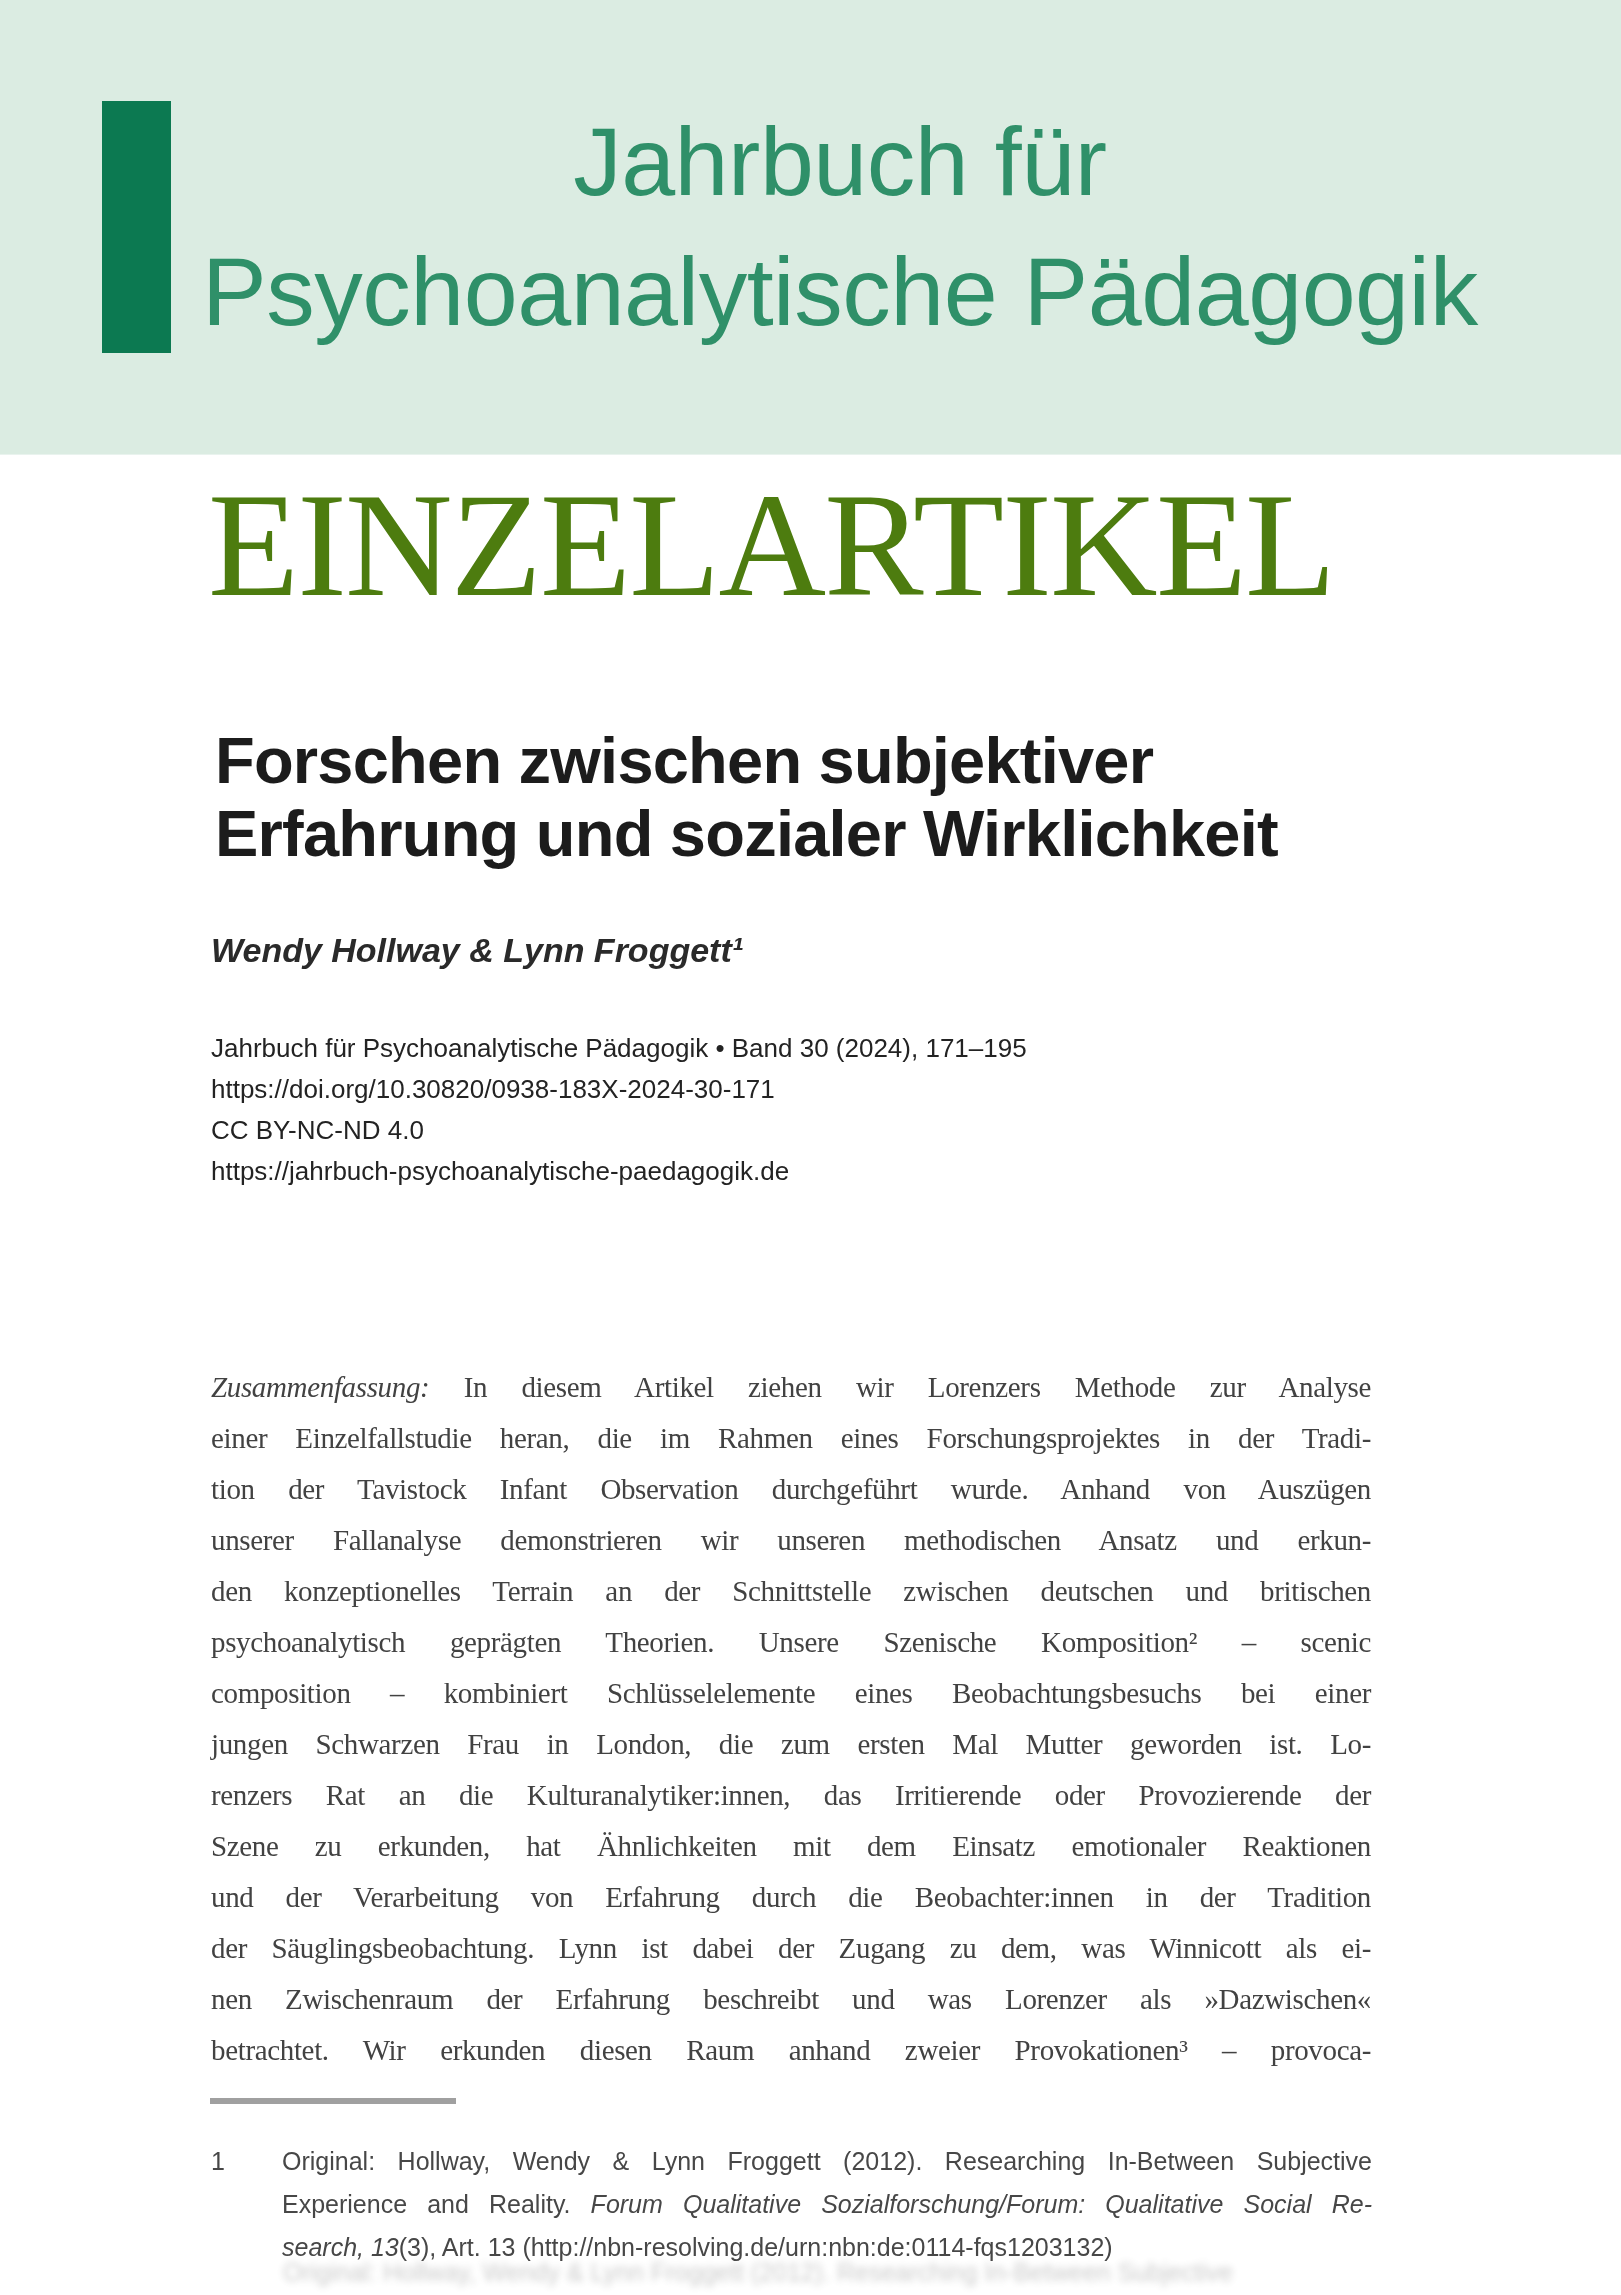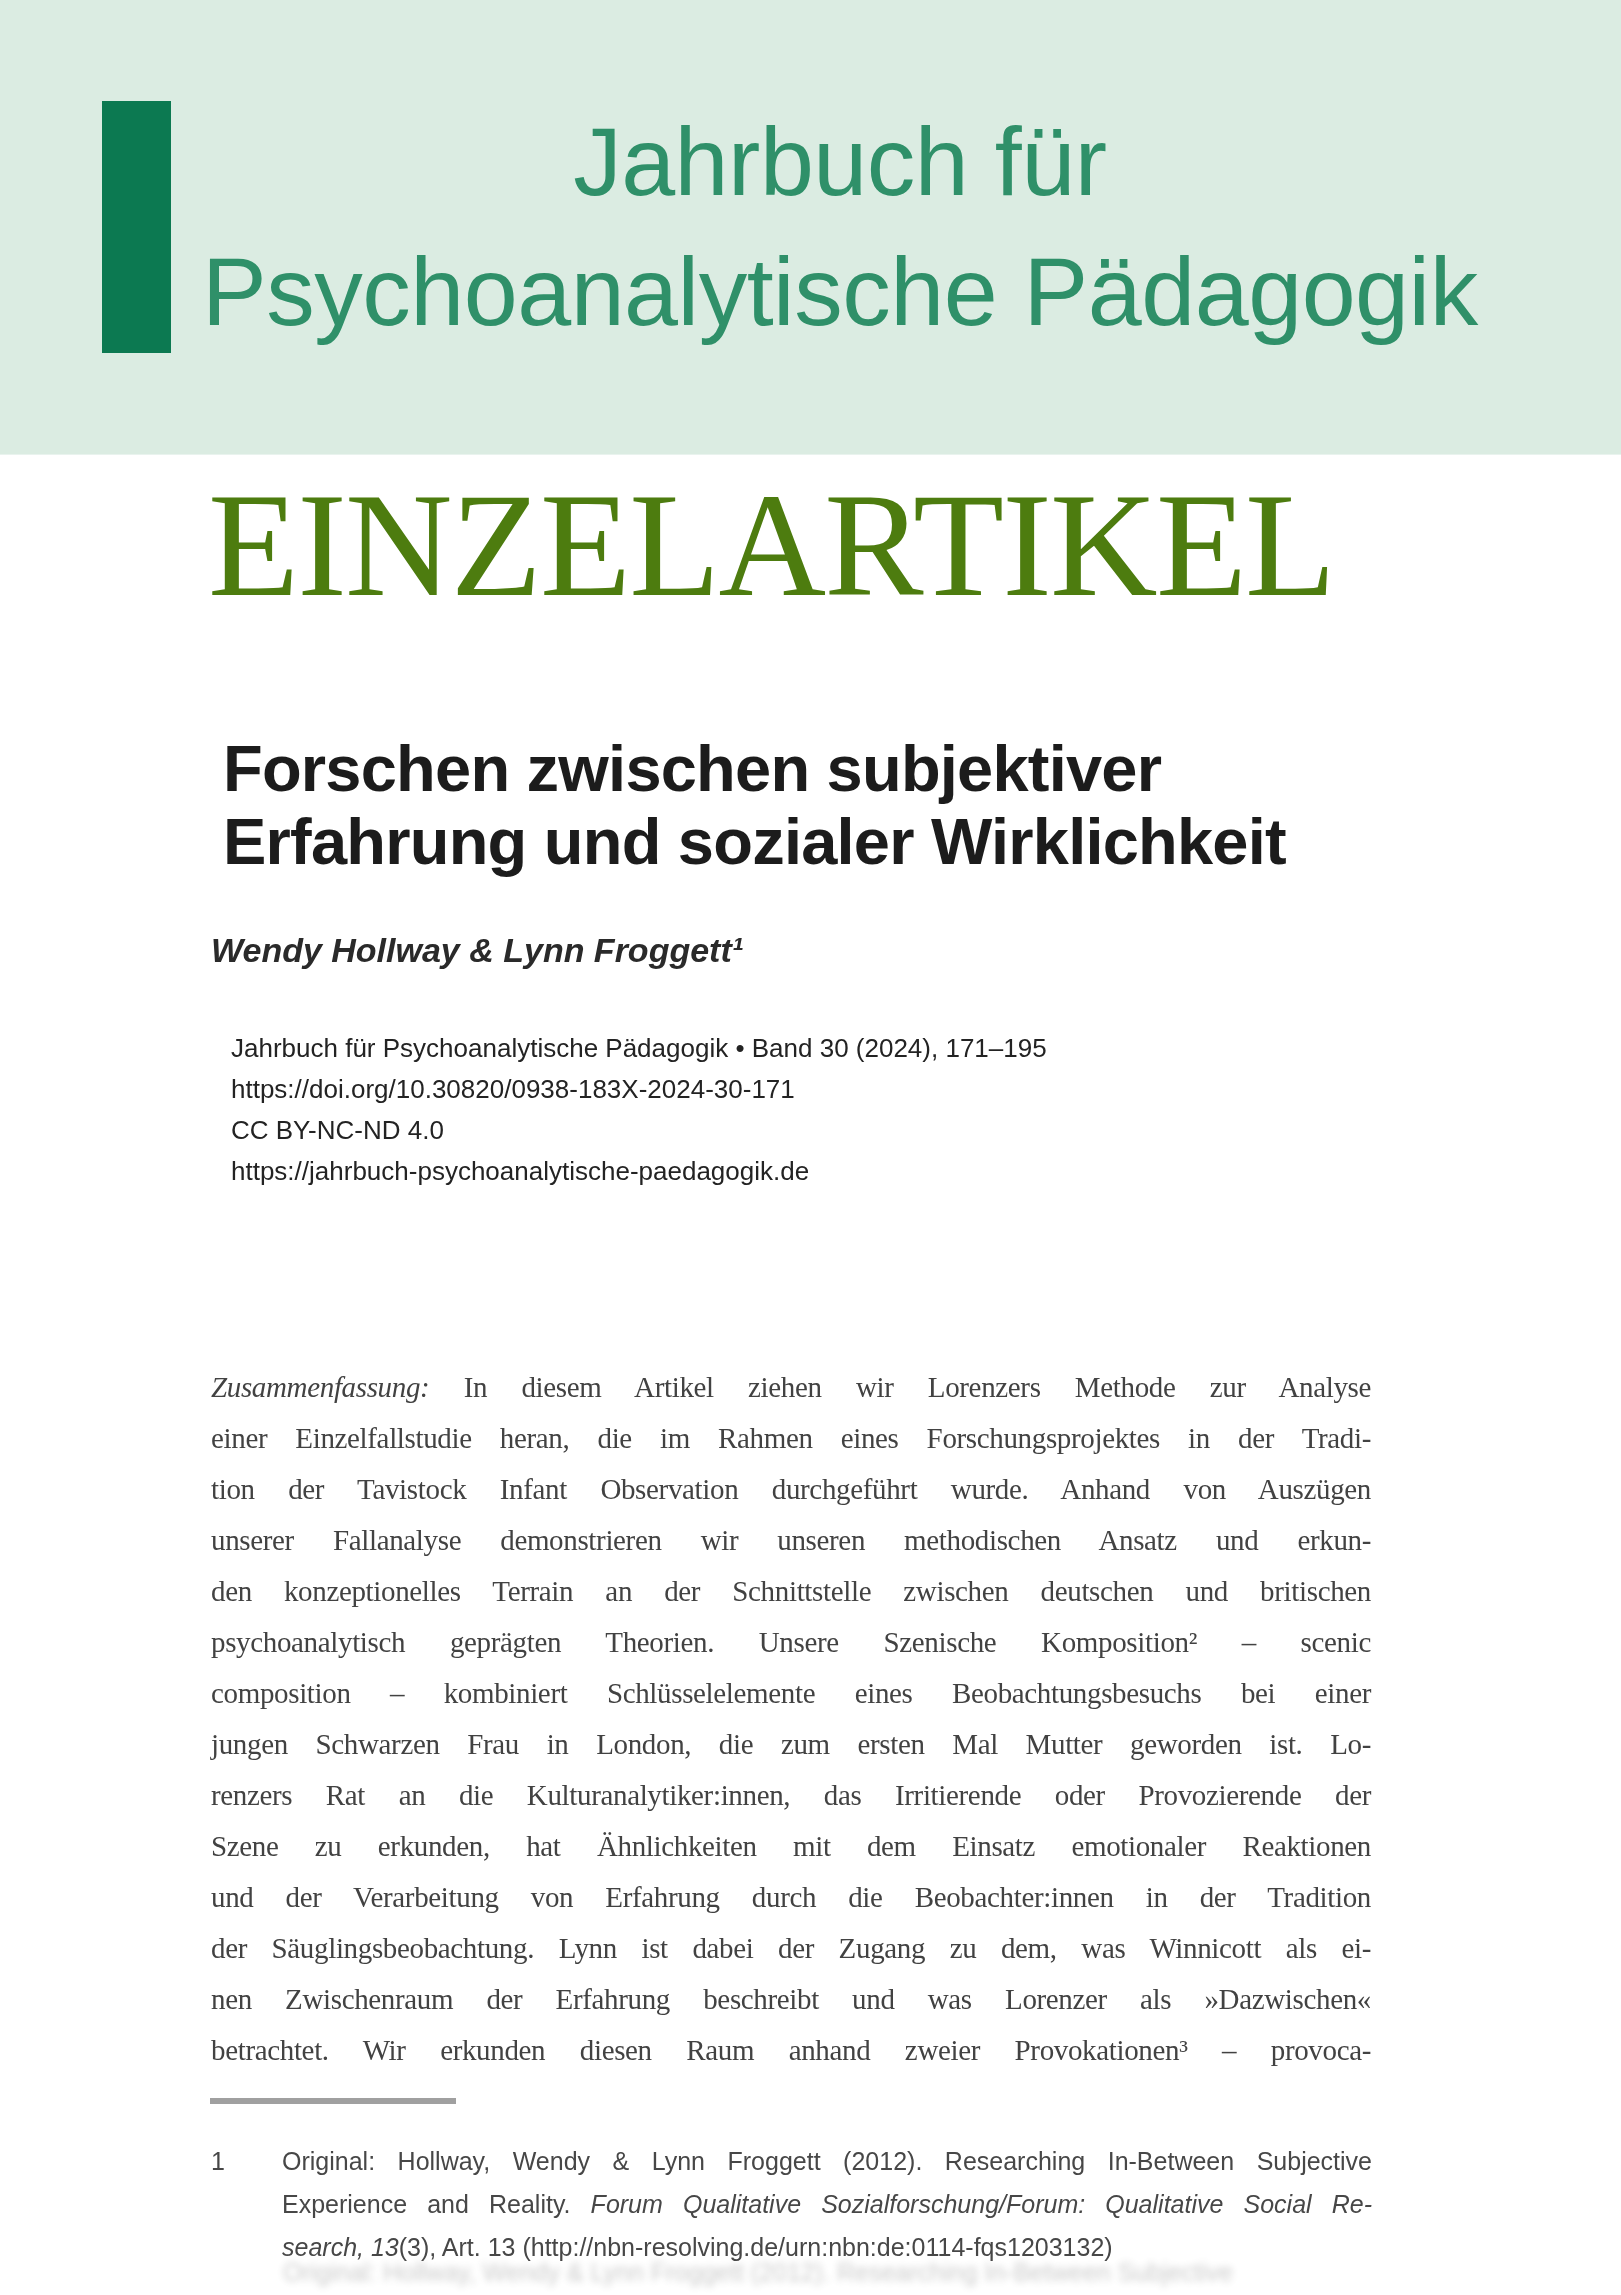--- a/index.html
+++ b/index.html
@@ -51,21 +51,21 @@
     letter-spacing: -0.012em;
     color: #4d7c0f;
     filter: blur(0.3px);
     white-space: nowrap;
   }
 
   
   .article-title {
     position: absolute;
     left: 211px; top: 720px;
-    margin: 12px;
+    margin: 4px;
     font-size: 65px;
     line-height: 73px;
     font-weight: 700;
     color: #1c1c1c;
     letter-spacing: -0.012em;
     filter: blur(0.4px);
     white-space: nowrap;
   }
 
   
@@ -83,21 +83,20 @@
 
   
   .pubinfo {
     position: absolute;
     left: 211px; top: 1028px;
     font-size: 26px;
     line-height: 41px;
     color: #232323;
     filter: blur(0.4px);
     white-space: nowrap;
-    margin-left: 20px;
   }
 
   
   .abstract {
     position: absolute;
     left: 211px; top: 1362px;
     width: 1160px;
     font-family: "Liberation Serif", "DejaVu Serif", serif;
     font-size: 29px;
     color: #424242;

